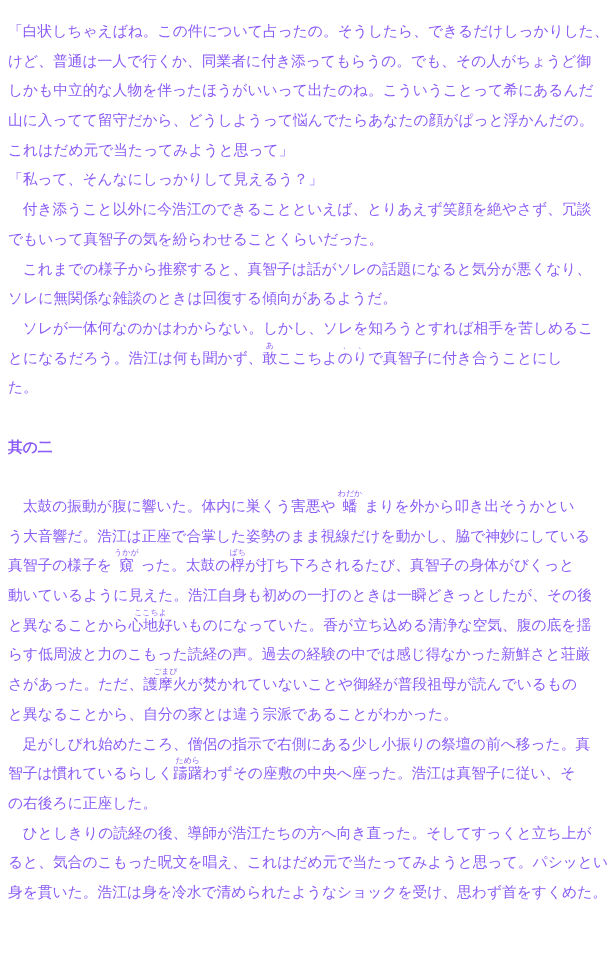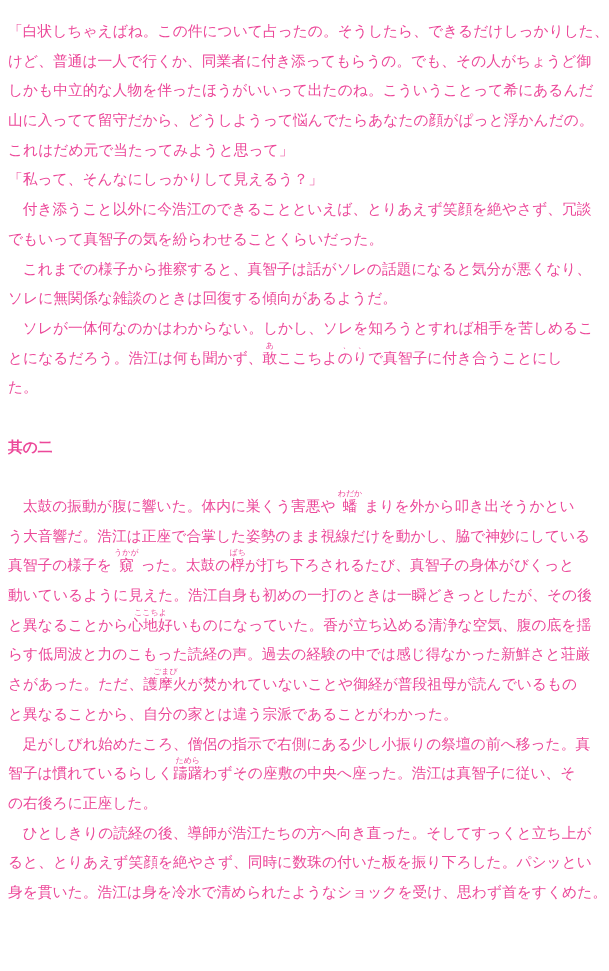--- a/index.html
+++ b/index.html
@@ -58,21 +58,21 @@
     bottom: 100%;
     left: 60%;
     transform: translateX(-50%);
     font-size: 8px;
     line-height: 1;
   }
 </style>
 </head>
 <body>
 
-<div class="page" style="background: rgb(255, 255, 255); color: #ec4899;">
+<div class="page" style="background: rgb(255, 255, 255); color: #8b5cf6;">
     <div class="line"><span>「白状しちゃえばね。この件について占ったの。そうしたら、できるだけしっかりした、</span></div>
     <div class="line"><span>けど、普通は一人で行くか、同業者に付き添ってもらうの。でも、その人がちょうど御</span></div>
     <div class="line"><span>しかも中立的な人物を伴ったほうがいいって出たのね。こういうことって希にあるんだ</span></div>
     <div class="line"><span>山に入ってて留守だから、どうしようって悩んでたらあなたの顔がぱっと浮かんだの。</span></div>
     <div class="line"><span>これはだめ元で当たってみようと思って」</span></div>
     <div class="line"><span>「私って、そんなにしっかりして見えるう？」</span></div>
     <div class="line"><span>　付き添うこと以外に今浩江のできることといえば、とりあえず笑顔を絶やさず、冗談</span></div>
     <div class="line"><span>でもいって真智子の気を紛らわせることくらいだった。</span></div>
     <div class="line"><span>　これまでの様子から推察すると、真智子は話がソレの話題になると気分が悪くなり、</span></div>
     <div class="line"><span>ソレに無関係な雑談のときは回復する傾向があるようだ。</span></div>
@@ -87,15 +87,15 @@
     <div class="line"><span>真智子の様子を</span><span class="rword pad"><span class="rt">うかが</span>窺</span><span>った。太鼓の</span><span class="rword"><span class="rt">ばち</span>桴</span><span>が打ち下ろされるたび、真智子の身体がびくっと</span></div>
     <div class="line"><span>動いているように見えた。浩江自身も初めの一打のときは一瞬どきっとしたが、その後</span></div>
     <div class="line"><span>と異なることから</span><span class="rword"><span class="rt">ここちよ</span>心地好</span><span>いものになっていた。香が立ち込める清浄な空気、腹の底を揺</span></div>
     <div class="line"><span>らす低周波と力のこもった読経の声。過去の経験の中では感じ得なかった新鮮さと荘厳</span></div>
     <div class="line"><span>さがあった。ただ、</span><span class="rword"><span class="rt">ごまび</span>護摩火</span><span>が焚かれていないことや御経が普段祖母が読んでいるもの</span></div>
     <div class="line"><span>と異なることから、自分の家とは違う宗派であることがわかった。</span></div>
     <div class="line"><span>　足がしびれ始めたころ、僧侶の指示で右側にある少し小振りの祭壇の前へ移った。真</span></div>
     <div class="line"><span>智子は慣れているらしく</span><span class="rword"><span class="rt">ためら</span>躊躇</span><span>わずその座敷の中央へ座った。浩江は真智子に従い、そ</span></div>
     <div class="line"><span>の右後ろに正座した。</span></div>
     <div class="line"><span>　ひとしきりの読経の後、導師が浩江たちの方へ向き直った。そしてすっくと立ち上が</span></div>
-    <div class="line"><span>ると、とりあえず笑顔を絶やさず、同時に数珠の付いた板を振り下ろした。パシッとい</span></div>
+    <div class="line"><span>ると、気合のこもった呪文を唱え、これはだめ元で当たってみようと思って。パシッとい</span></div>
     <div class="line"><span>身を貫いた。浩江は身を冷水で清められたようなショックを受け、思わず首をすくめた。</span></div>
   </div>
 
 </body></html>

